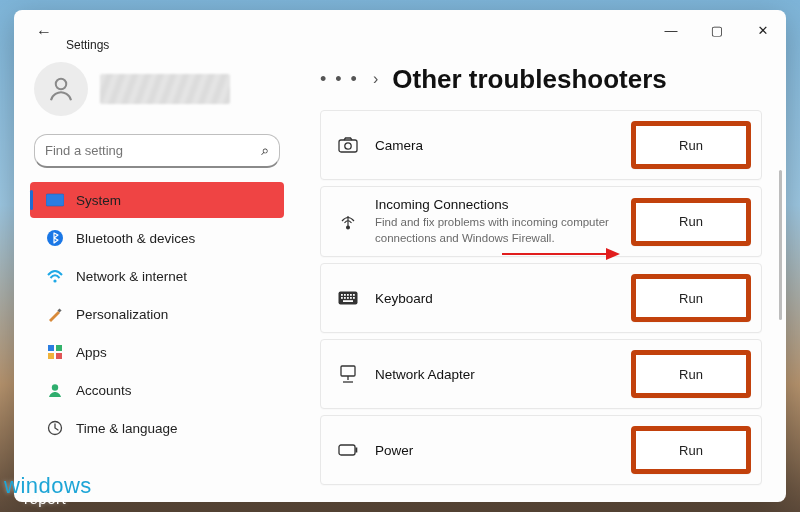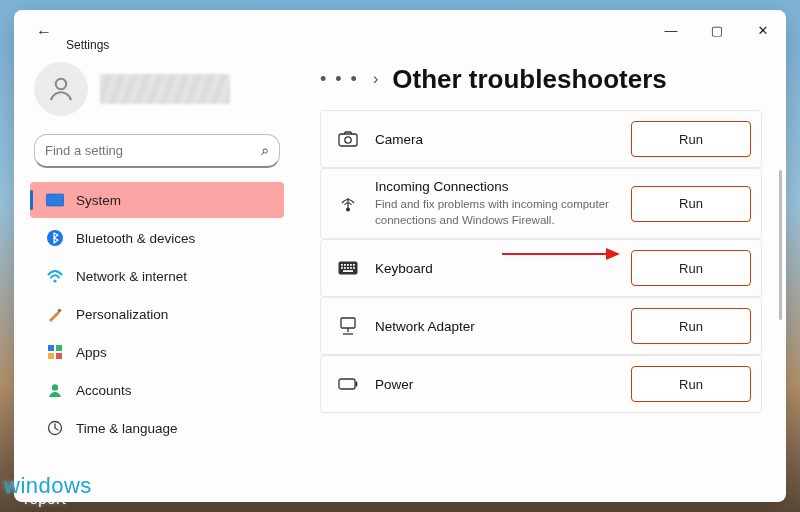--- a/index.html
+++ b/index.html
@@ -46,44 +46,44 @@
   .search input {
     flex:1; border:none; outline:none; font-size:13px; color:#555; background:transparent;
   }
   .search .mag { color:#333; font-size:14px; }
   .nav { display:flex; flex-direction:column; gap:2px; margin-top:2px;}
   .nav-item {
     display:flex; align-items:center; gap:12px;
     height:36px; padding:0 10px 0 16px; border-radius:4px;
     font-size:13.5px; color:#222; cursor:pointer; position:relative;
   }
-  .nav-item.selected { background:#fca5a5; }
+  .nav-item.selected { background:#ef4444; }
   .nav-item.selected::before {
     content:""; position:absolute; left:0; top:8px; bottom:8px; width:3px;
     background:#1f6cd1; border-radius:2px;
   }
   .nav-item .ic { width:18px; height:18px; display:flex; align-items:center; justify-content:center;}
   .content { flex:1; padding: 6px 14px 0 28px; position:relative; overflow:hidden;}
   .crumb { display:flex; align-items:center; gap:14px; height:46px; }
   .crumb .dots { font-size:18px; color:#555; letter-spacing:2px; cursor:pointer;}
   .crumb .chev { font-size:16px; color:#555;}
   .crumb h1 { font-size:26px; font-weight:600; color:#111;}
-  .cards { display:flex; flex-direction:column; margin-top:8px; padding-right:10px;}
+  .cards { display:flex; flex-direction:column; gap:6px; margin-top:8px; padding-right:10px;}
   .card {
     background:#fdfdfd; border:1px solid #e8e8e8; border-radius:4px;
     display:flex; align-items:center; padding:10px 10px 10px 16px; gap:16px;
     min-height:54px;
     box-shadow: 0 1px 1px rgba(0,0,0,.02);
   }
   .card .cic { width:22px; height:22px; color:#333; display:flex; align-items:center; justify-content:center;}
   .card .ctext { flex:1; }
   .card .ctitle { font-size:13.5px; color:#111; }
   .card .cdesc { font-size:11.5px; color:#6a6a6a; margin-top:3px; line-height:1.35; max-width:260px;}
   .runbtn {
-    width:120px; height:36px; border:1px solid #c2410c; border-radius:4px;
+    width:120px; height:48px; border:5px solid #c2410c; border-radius:4px;
     background:#fff; font-size:13px; color:#222; cursor:pointer;
     box-shadow: 0 1px 1px rgba(0,0,0,.03);
   }
   .scrollbar {
     position:absolute; right:4px; top:120px; width:3px; height:150px;
     background:#bdbdbd; border-radius:2px;
   }
   
   .arrow {
     position:absolute; pointer-events:none;

